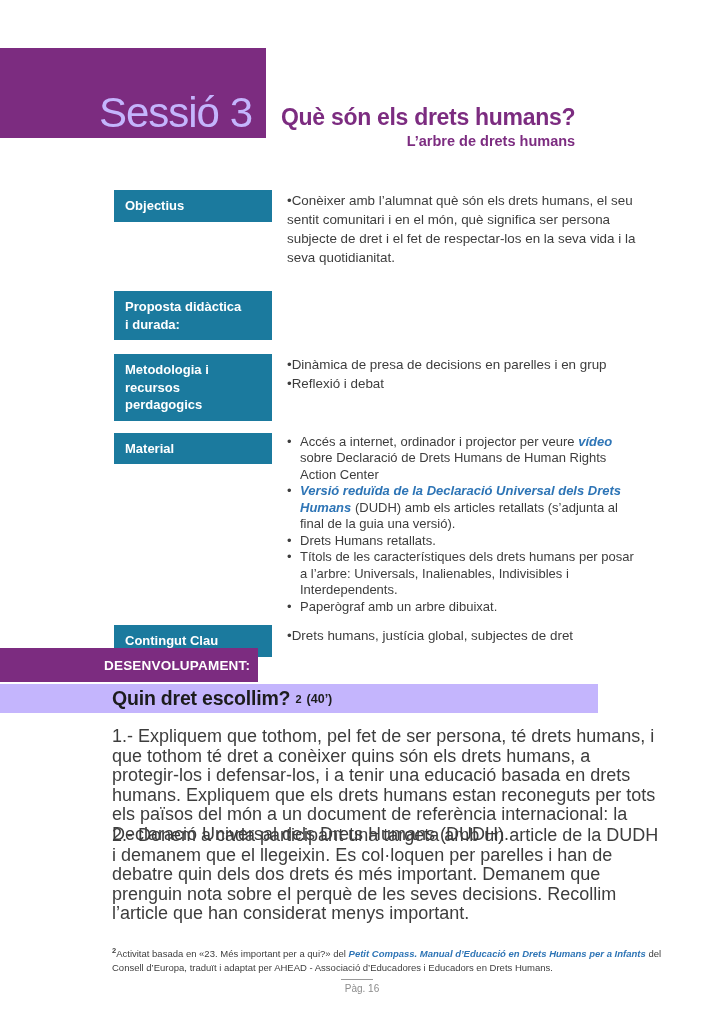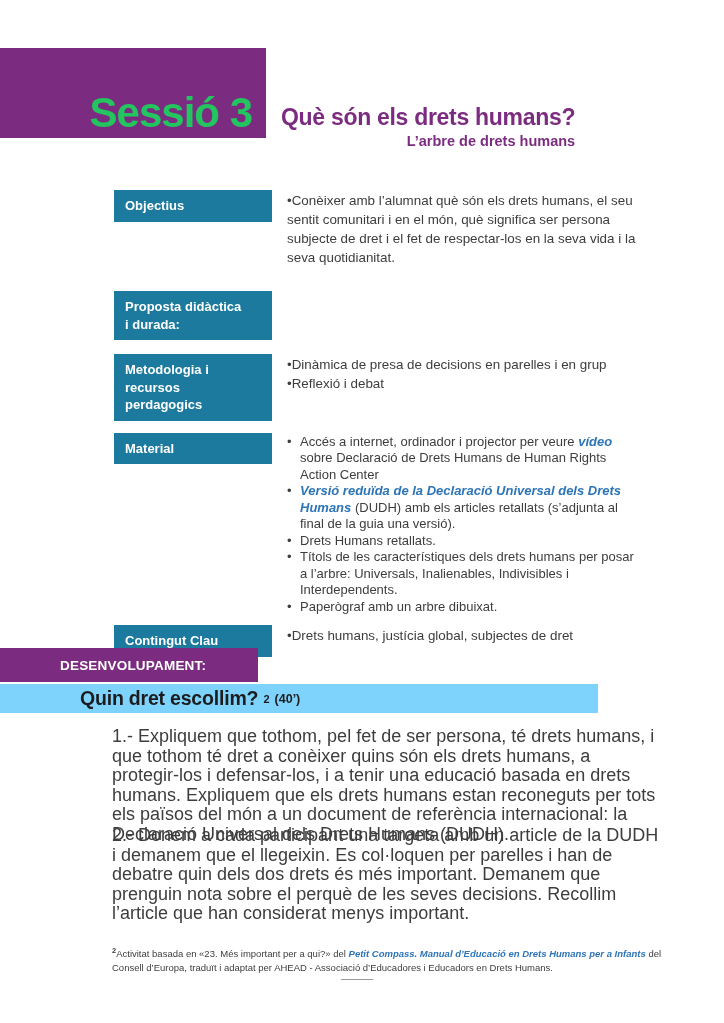--- a/index.html
+++ b/index.html
@@ -10,21 +10,21 @@
   }
 
   
   .session-block {
     position:absolute; left:0; top:48px; width:266px; height:90px;
     background:#7c2c80; box-sizing:border-box;
     display:flex; align-items:flex-end; justify-content:flex-end;
     padding:0 14px 3px 0;
   }
   .session-label {
-    color:#22c55e; font-size:42px; font-weight:700; line-height:1.05;
+    color:#c4b5fd; font-size:42px; font-weight:400; line-height:1.05;
     letter-spacing:-1px;
   }
   .header-titles { position:absolute; left:281px; top:88px;margin-top:16px; }
   .doc-title  { color:#7c2c80; font-size:23px; font-weight:700; line-height:1.15; letter-spacing:-0.3px; }
   .doc-subtitle { color:#7c2c80; font-size:14.5px; font-weight:700; margin-top:3px;text-align:right; }
 
   
   .info { position:absolute; left:114px; top:190px; width:532px; }
   .info-row { display:flex; align-items:flex-start; }
   .label-box {
@@ -43,27 +43,27 @@
   ul.hang { list-style:none; margin:0; padding:0; font-size:13px; line-height:16.5px; }
   ul.hang li { position:relative; padding-left:13px; }
   ul.hang li::before { content:"\2022"; position:absolute; left:0; }
 
   .link { color:#2e75b6; font-weight:700; font-style:italic; text-decoration:none; cursor:pointer; }
 
   
   .dev-banner {
     position:absolute; left:0; top:648px; width:258px; height:34px;
     background:#7c2c80; box-sizing:border-box;
-    display:flex; align-items:center; padding-left:60px;
+    display:flex; align-items:center; padding-left:104px;
     color:#ffffff; font-size:13.5px; font-weight:700; letter-spacing:0.2px;
   }
   .activity-bar {
     position:absolute; left:0; top:684px; width:598px; height:29px;
-    background:#7dd3fc; box-sizing:border-box;
-    display:flex; align-items:center; padding-left:80px;
+    background:#c4b5fd; box-sizing:border-box;
+    display:flex; align-items:center; padding-left:112px;
     color:#1c1c1c; white-space:pre;
   }
   .activity-main { font-size:19.5px; font-weight:700; letter-spacing:-0.2px; }
   .activity-sup { font-size:11px; font-weight:700; vertical-align:9px; }
   .activity-duration { font-size:12.5px; font-weight:700; margin-left:5px; }
 
   
   .para { position:absolute; left:112px; width:550px; font-size:18px; line-height:19.5px; }
   .para-1 { top:727px; }
   .para-2 { top:826px; }
@@ -160,14 +160,15 @@
   </div>
 
   <div class="para para-1">1.- Expliquem que tothom, pel fet de ser persona, té drets humans, i que tothom té dret a conèixer quins són els drets humans, a protegir-los i defensar-los, i a tenir una educació basada en drets humans. Expliquem que els drets humans estan reconeguts per tots els països del món a un document de referència internacional: la Declaració Universal dels Drets Humans (DUDH).</div>
   <div class="para para-2">2.- Donem a cada participant una targeta amb un article de la DUDH i demanem que el llegeixin. Es col·loquen per parelles i han de debatre quin dels dos drets és més important. Demanem que prenguin nota sobre el perquè de les seves decisions. Recollim l’article que han considerat menys important.</div>
 
   <div class="footnote">
     <sup>2</sup><span>Activitat basada en «23. Més important per a qui?» del </span><a class="link">Petit Compass. Manual d’Educació en Drets Humans per a Infants</a><span> del Consell d’Europa, traduït i adaptat per AHEAD - Associació d’Educadores i Educadors en Drets Humans.</span>
   </div>
 
   <div class="footer-divider"></div>
+  <div class="page-number">Pàg. 16</div>
 
 </div>
 
 </body></html>

